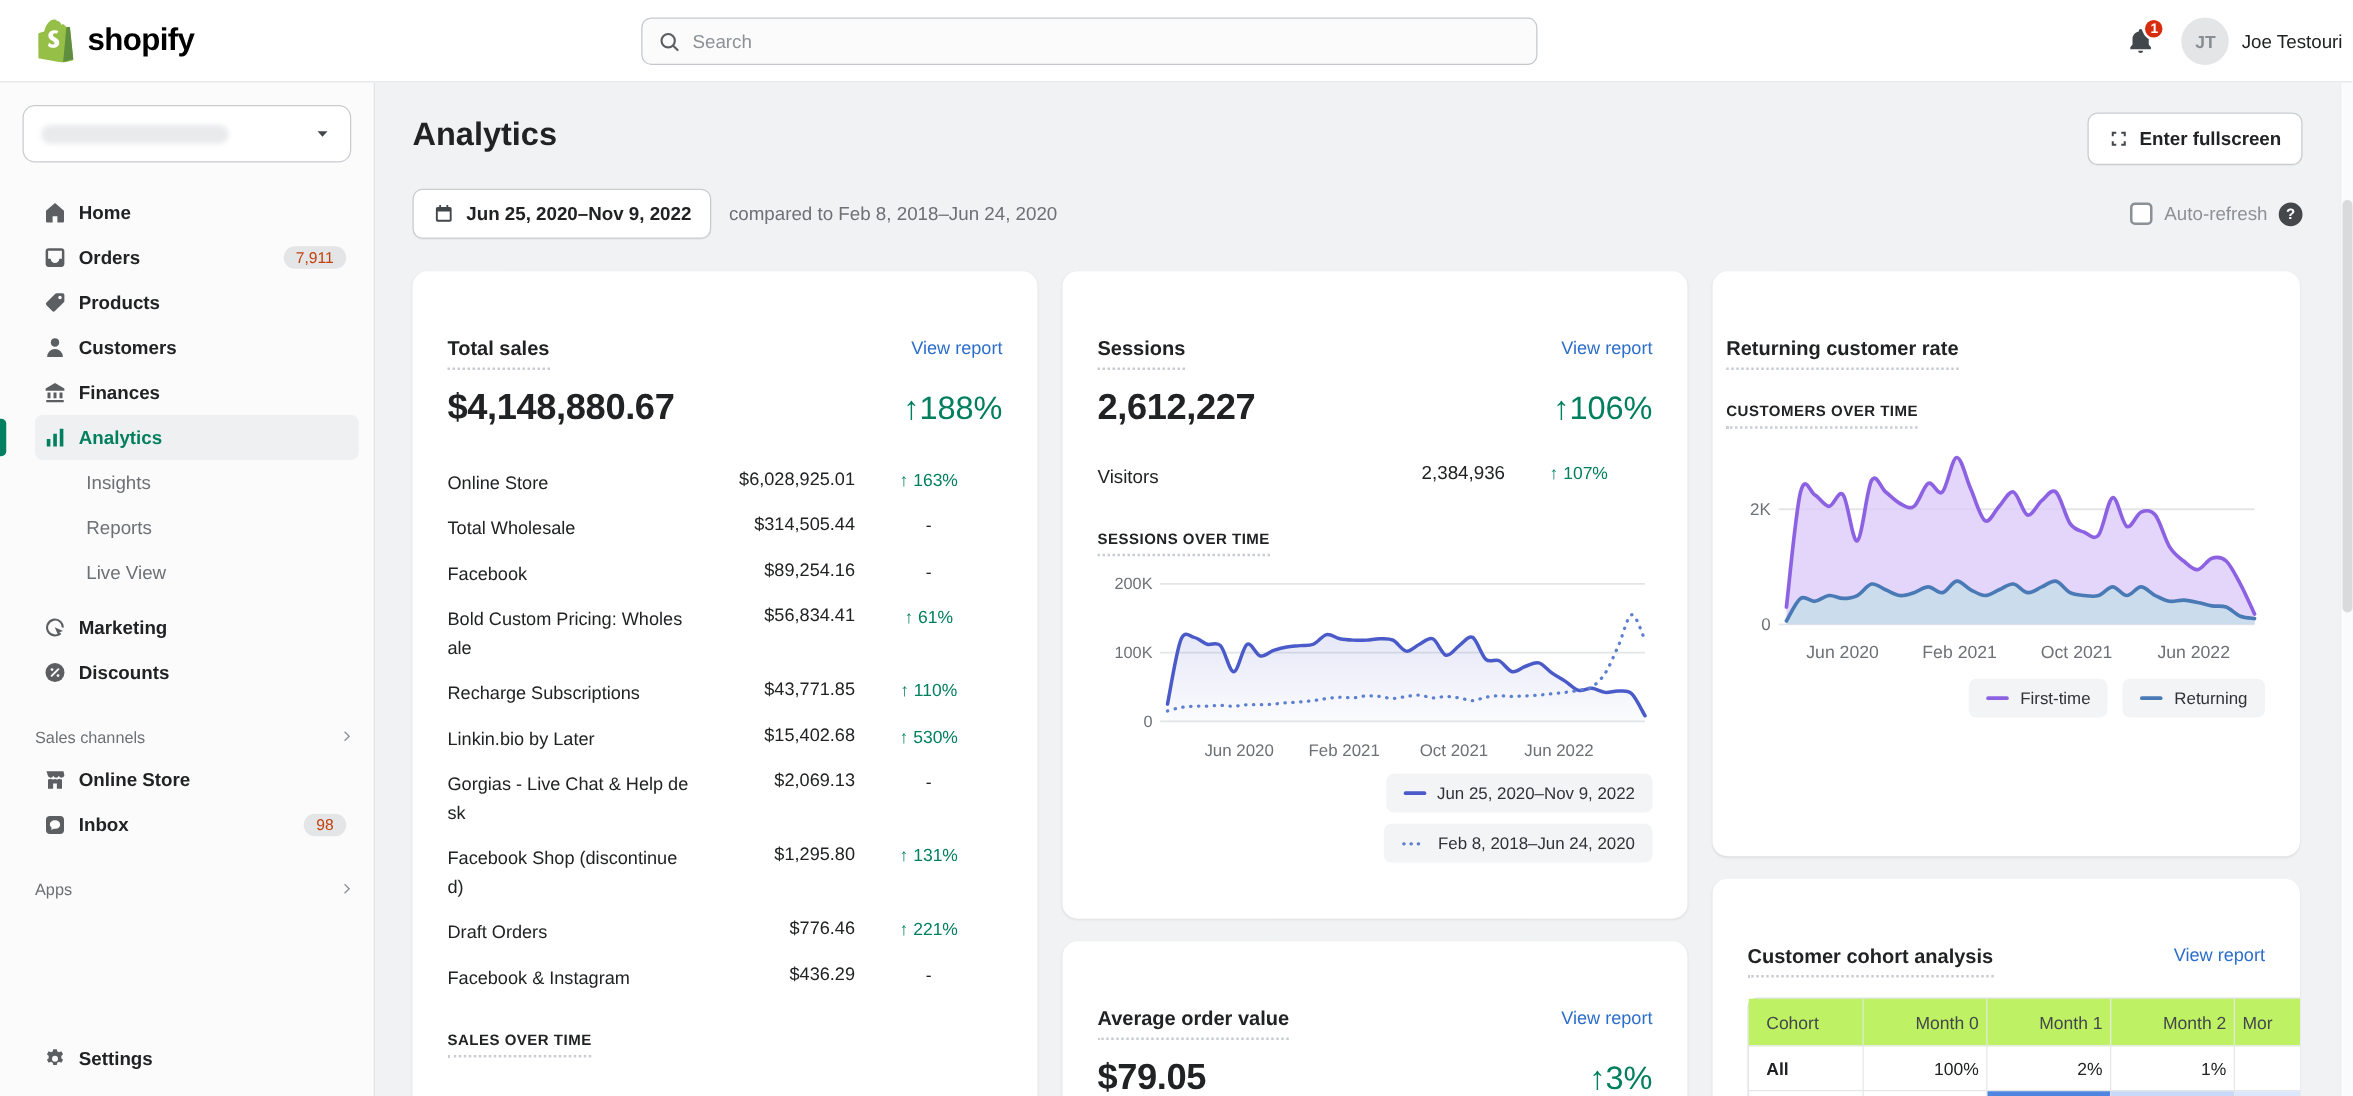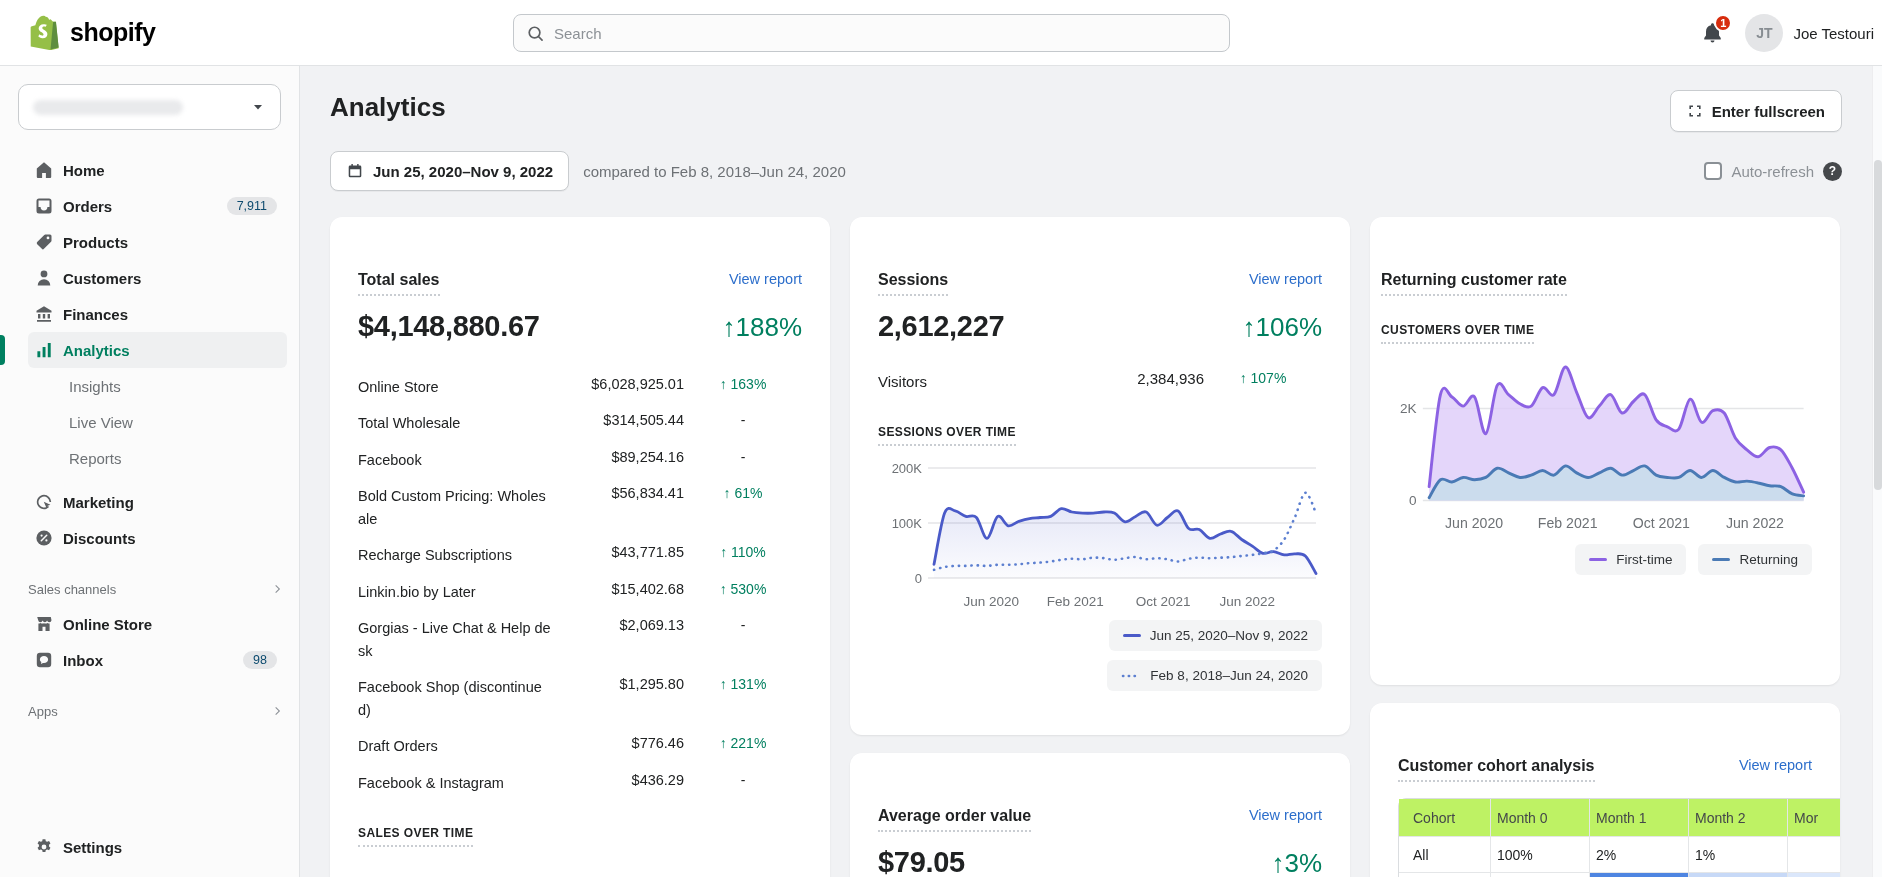--- a/index.html
+++ b/index.html
@@ -39,21 +39,21 @@
     display:flex; align-items:center; gap:9px; padding:0 10px 0 6px; cursor:pointer; }
   .nav-icon { width:20px; height:20px; flex:0 0 20px; display:flex; }
   .nav-label { font-size:15px; font-weight:600; color:#202223; }
   .nav-item.sub { margin-left:28px; }
   .nav-item.sub .nav-label { margin-left:35px; font-weight:500; color:#6d7175; }
   .nav-item.selected { background:#eff0f1; }
   .nav-item.selected .nav-label { color:#007f5f; }
   .sel-bar { position:absolute; left:-28px; top:3px; width:5px; height:30px; background:#008060;
     border-radius:0 4px 4px 0; }
   .nav-badge { margin-left:auto; background:#e4e5e7; border-radius:11px; font-size:12.5px; font-weight:500;
-    color:#0c4a6e; padding:2px 10px; }
+    color:#c2410c; padding:2px 10px; }
   .nav-gap8 { height:8px; } .nav-gap16 { height:16px; }
   .nav-section { height:34px; margin:0 14px 0 28px; display:flex; align-items:center; justify-content:space-between;
     cursor:pointer; }
   .nav-section span { font-size:13px; color:#6d7175; }
   .sidebar-bottom { margin-top:auto; margin-bottom:12px; }
 
   
   .main { flex:1; padding:26px 0 0 30px; position:relative; }
   .page-title { font-size:26px; font-weight:700; color:#202223; }
   .fullscreen-btn { position:absolute; top:24px; right:40px; background:#fff; border:1px solid #c9cccf;
@@ -99,24 +99,24 @@
   .legend-pill { background:#f3f4f5; border-radius:6px; padding:8px 14px; display:flex; align-items:center;
     gap:9px; font-size:13.5px; color:#303336; cursor:default; }
   .swatch-solid { width:18px; height:3px; border-radius:2px; }
 
   
   .cohort-wrap { margin-top:16px; margin-right:-28px; }
   table.cohort { border-collapse:separate; border-spacing:0; width:486px; table-layout:fixed;
     border:1px solid #dadde0; border-radius:8px 0 0 0; font-size:14px; }
   table.cohort th { background:#bef264; font-weight:500; color:#44474a; height:38px; }
   table.cohort th, table.cohort td { border-right:1px solid #e4e6e8; border-bottom:1px solid #e4e6e8;
-    text-align:left; padding:0 6px; }
+    text-align:right; padding:0 6px; }
   table.cohort td { height:36px; color:#202223; }
   table.cohort th:first-child, table.cohort td:first-child { text-align:left; padding-left:14px; }
-  table.cohort tr.bold td:first-child { font-weight:400; }
+  table.cohort tr.bold td:first-child { font-weight:700; }
   table.cohort col.c0 { width:92px; } table.cohort col.cm { width:99px; }
 
   
   .scrollbar { position:fixed; right:0; top:0; width:10px; height:877px; background:#fafbfc;
     border-left:1px solid #ededef; }
   .scroll-thumb { position:absolute; top:160px; left:1px; width:8px; height:330px; border-radius:4px; background:#d8dadc; }
 </style>
 </head>
 <body>
 
@@ -216,24 +216,24 @@
           <svg viewBox="0 0 20 20" width="20" height="20">
             <path fill="#008060" d="M3.4 11.2h2.9v6H3.4zM8.6 7h2.9v10.2H8.6zM13.8 3h2.9v14.2h-2.9z" rx="1"></path>
           </svg>
         </span>
     <span class="nav-label">Analytics</span>
   </div>
   <div class="nav-item sub">
     <span class="nav-label">Insights</span>
   </div>
   <div class="nav-item sub">
+    <span class="nav-label">Reports</span>
+  </div>
+  <div class="nav-item sub">
     <span class="nav-label">Live View</span>
-  </div>
-  <div class="nav-item sub">
-    <span class="nav-label">Reports</span>
   </div>
   <div class="nav-gap8"></div>
   <div class="nav-item">
     <span class="nav-icon">
           <svg viewBox="0 0 20 20" width="20" height="20">
             <path fill="#5c5f62" d="M10 2.8a7.2 7.2 0 1 0 5.1 12.3l-1.2-1.2A5.5 5.5 0 1 1 15.5 10h1.7A7.2 7.2 0 0 0 10 2.8z"></path>
             <path fill="#5c5f62" d="M9.8 9.8 16.4 12.8l-2.7 1-1 2.7-2.9-6.7z"></path>
           </svg>
         </span>
     <span class="nav-label">Marketing</span>

